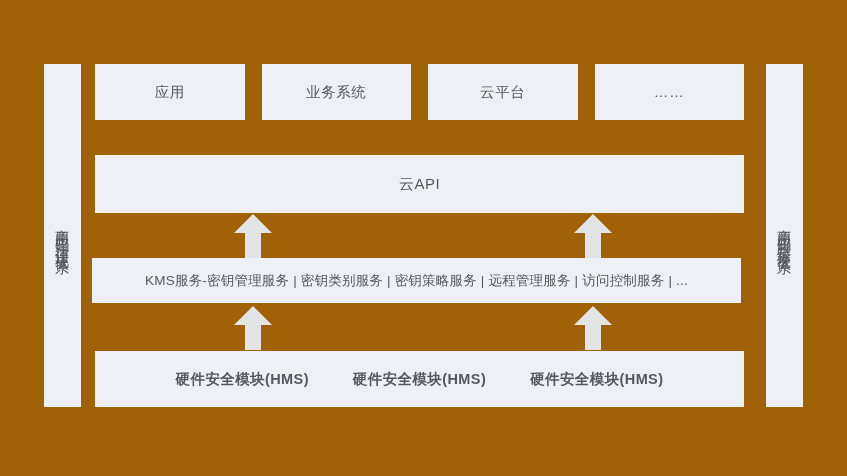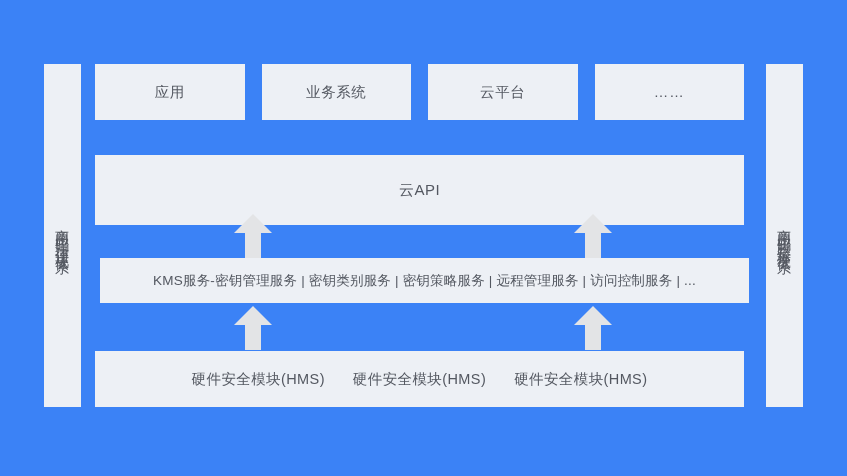--- a/index.html
+++ b/index.html
@@ -10,21 +10,21 @@
   body {
     width: 847px;
     height: 476px;
     font-family: "Liberation Sans", "DejaVu Sans", sans-serif;
     overflow: hidden;
   }
   #canvas {
     position: relative;
     width: 847px;
     height: 476px;
-    background: #3b82f6;
+    background: #a16207;
   }
 
   .panel {
     position: absolute;
     background: #edf0f5;
     box-sizing: border-box;
   }
 
   
   .rail {
@@ -73,47 +73,48 @@
   .ellipsis-label {
     letter-spacing: 1px;
     font-size: 14.5px;
   }
 
   
   #cloud-api {
     left: 95px;
     top: 155px;
     width: 649px;
-    height: 70px;
+    height: 58px;
   }
   #cloud-api .box-label { font-size: 15px; letter-spacing: 0.5px; }
 
   
   #kms-bar {
-    left: 100px;
+    left: 92px;
     top: 258px;
     width: 649px;
     height: 45px;
   }
   #kms-bar .box-label {
     font-size: 13.5px;
     letter-spacing: 0.2px;
     white-space: nowrap;
   }
 
   
   #hsm-bar {
     left: 95px;
     top: 351px;
     width: 649px;
     height: 56px;
     display: flex;
     align-items: center;
     justify-content: center;
-    gap: 28px;
+    gap: 44px;
+    font-weight: bold;
   }
   #hsm-bar .hsm-label {
     color: #545861;
     font-size: 14.5px;
     letter-spacing: 0.4px;
     white-space: nowrap;
   }
 
   
   .arrow {

